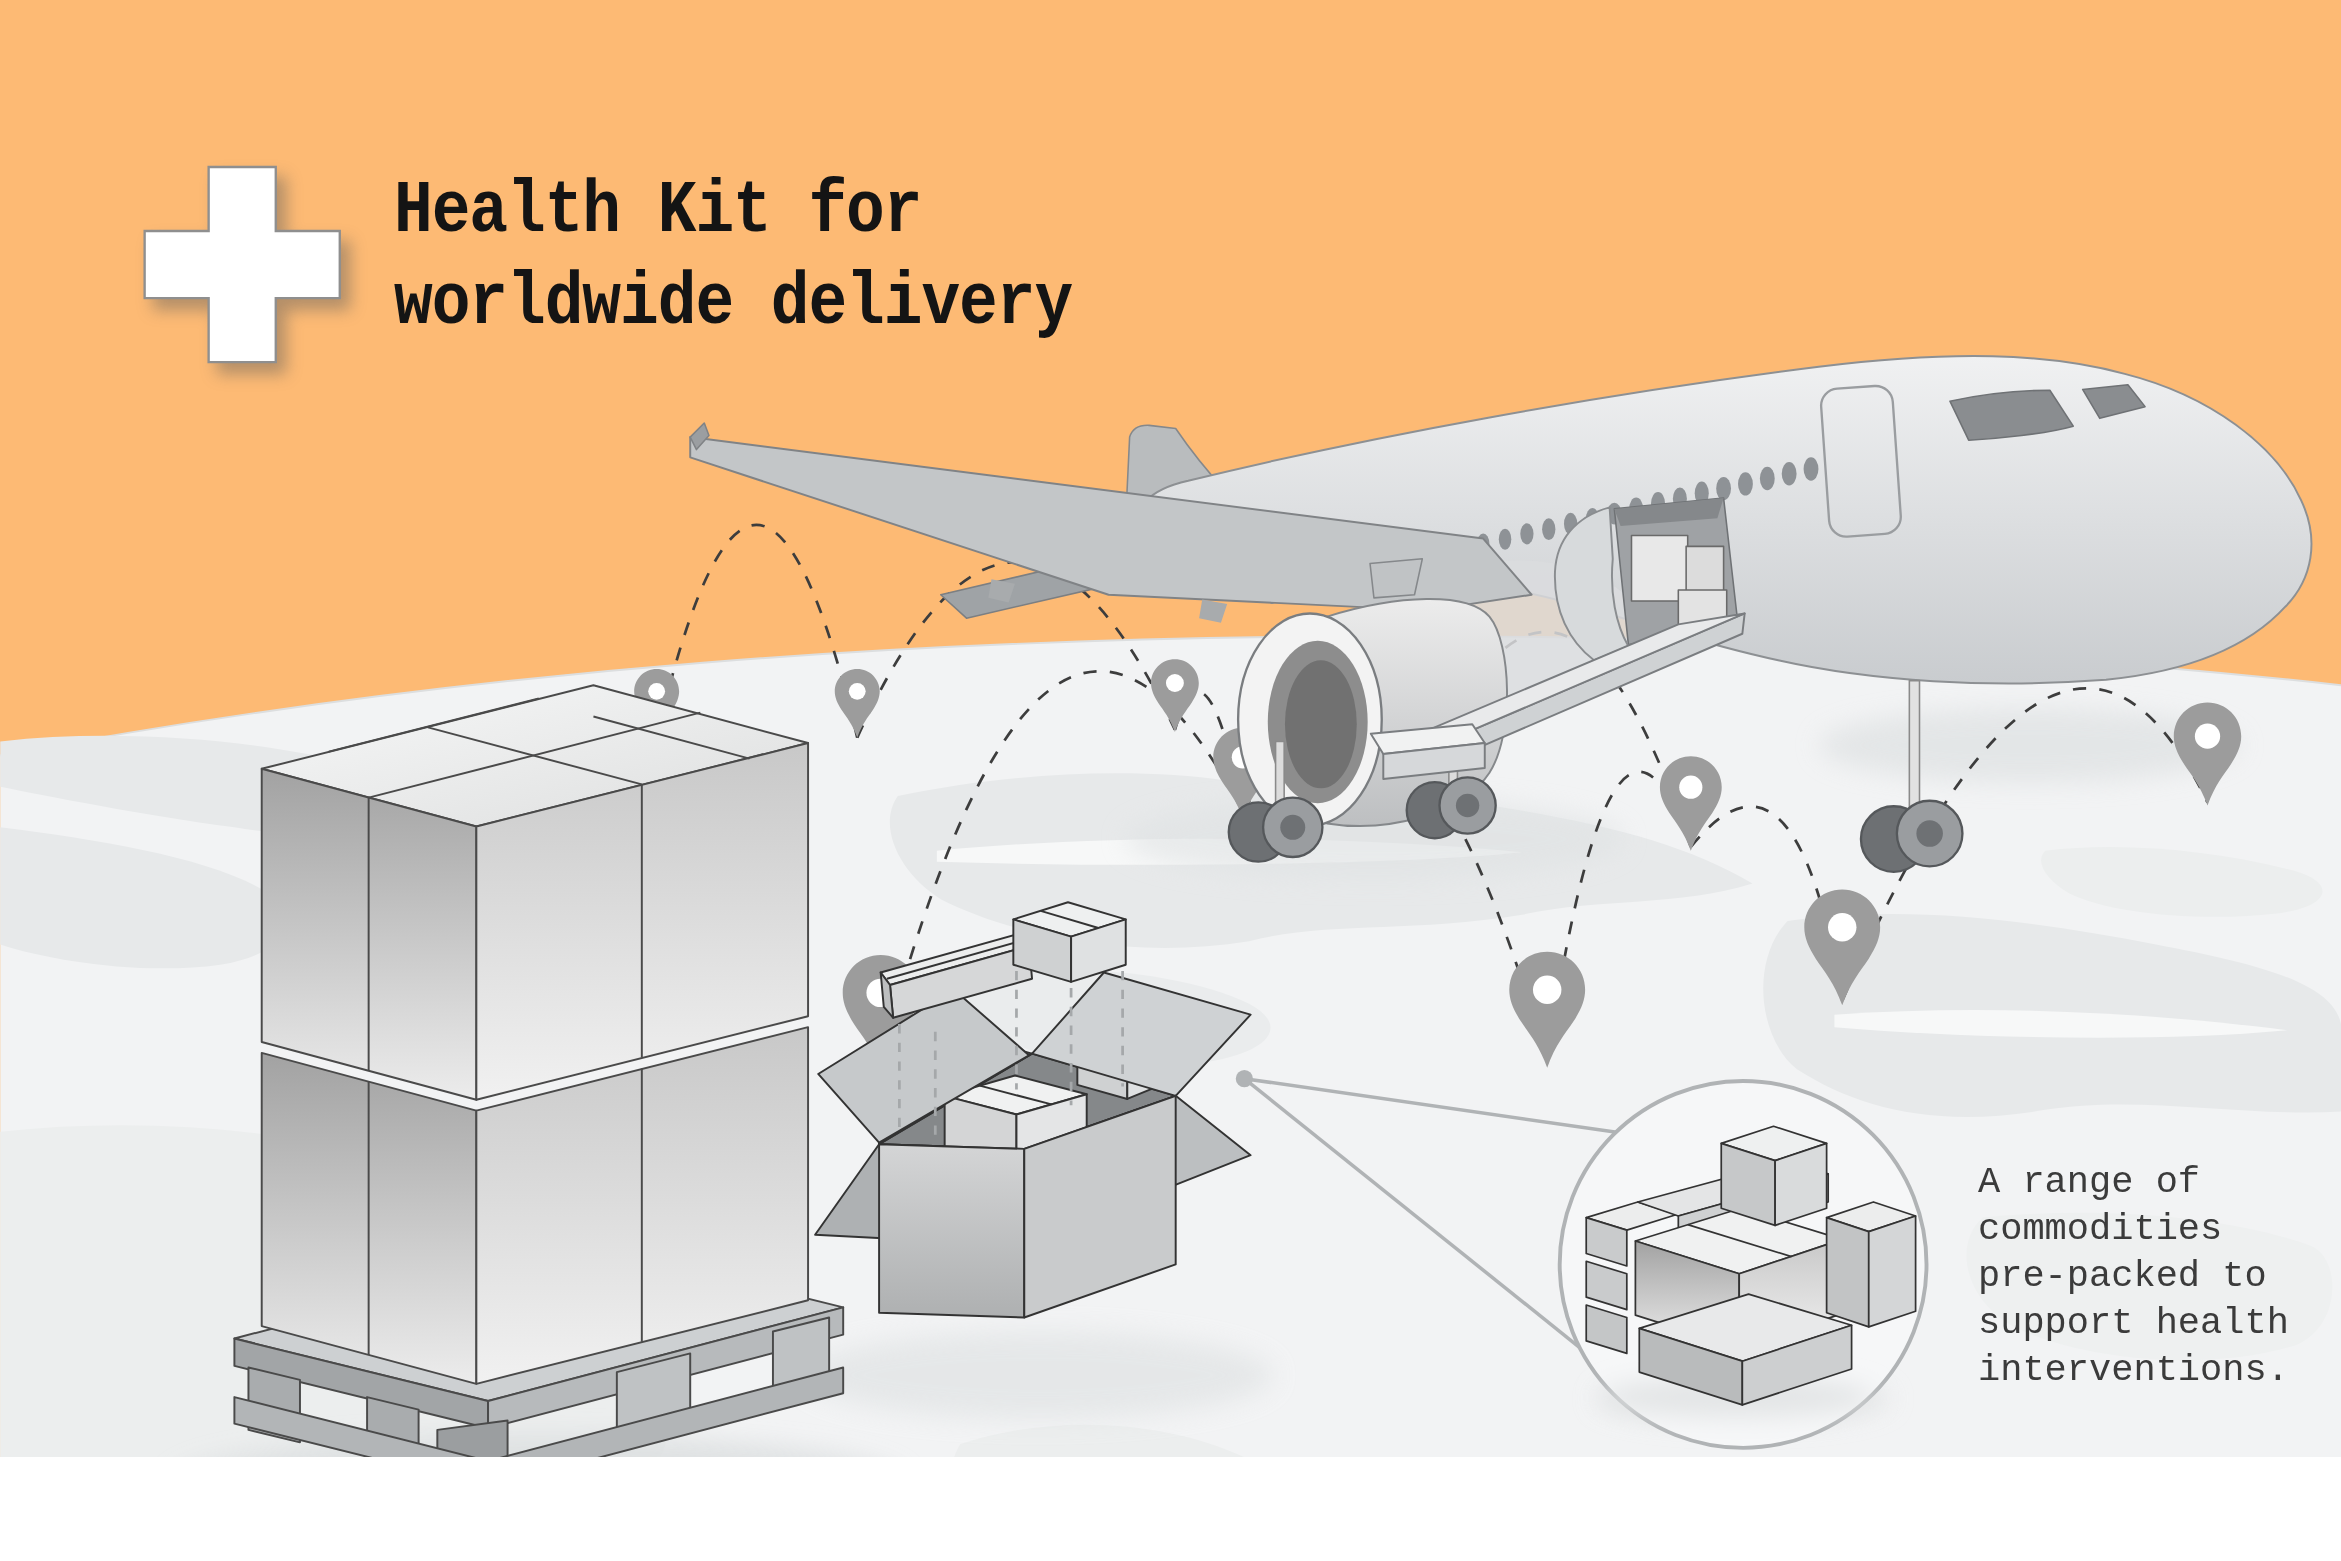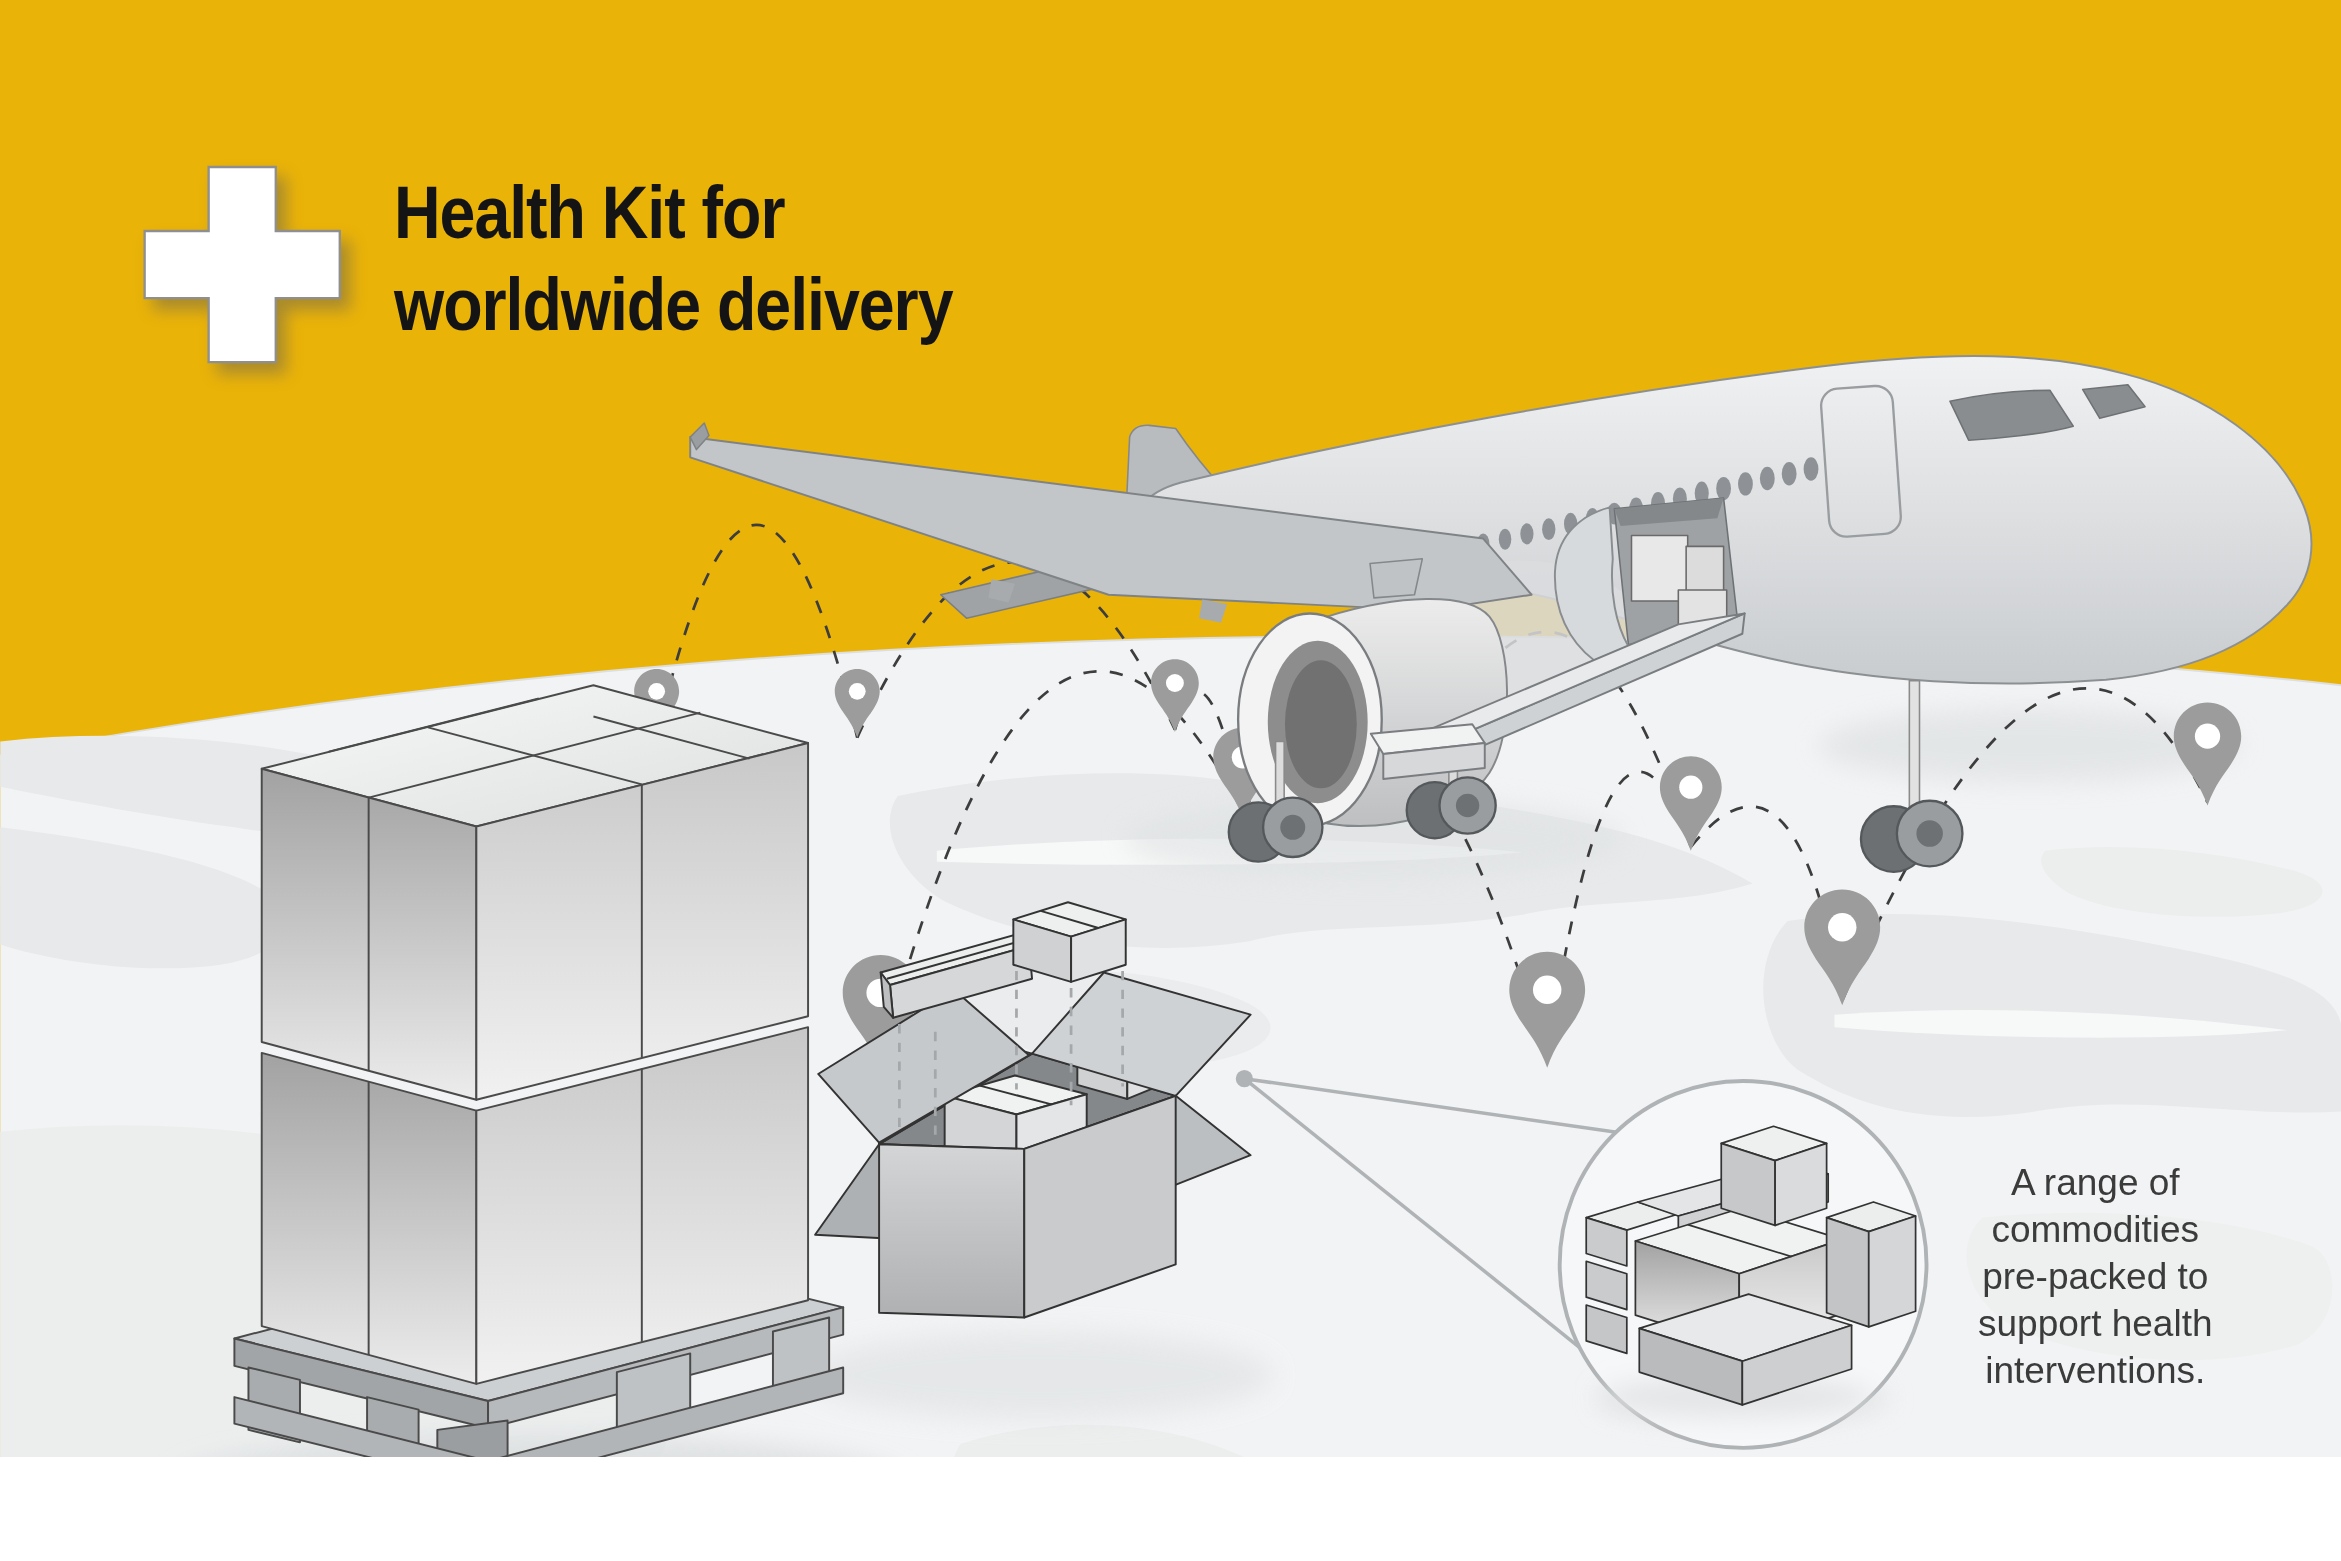--- a/index.html
+++ b/index.html
@@ -1,23 +1,23 @@
 <!DOCTYPE html>
 <html style="font-size:12.5px"><head>
 <meta charset="utf-8">
 <style>
   html,body{margin:0;padding:0;background:#ffffff;}
-  .frame{position:relative;width:2342px;height:1457px;overflow:hidden;background:#eab308;
-         font-family:Liberation Sans, sans-serif;}
+  .frame{position:relative;width:2342px;height:1457px;overflow:hidden;background:#fdba74;
+         font-family:Liberation Mono, monospace;}
   .scene{position:absolute;left:0;top:0;}
   .title-block{position:absolute;left:394px;top:166px;color:#141414;font-size:75px;
                font-weight:700;line-height:92px;letter-spacing:-1.2px;
                transform:scaleX(.86);transform-origin:left top;white-space:nowrap;}
   .caption-block{position:absolute;left:1978px;top:1159px;color:#3b3b3b;font-size:37px;
-                 font-weight:400;line-height:47px;white-space:nowrap;text-align:center;}
+                 font-weight:400;line-height:47px;white-space:nowrap;}
   .cross-shadow{filter:drop-shadow(12px 14px 10px rgba(90,90,90,.45));}
 </style>
 </head>
 <body>
 
 <div class="frame">
 
 <svg class="scene" width="2342" height="1561" viewBox="0 0 3000 2000">
 <defs>
   <linearGradient id="gLeft" x1="0" y1="0" x2="0" y2="1">

